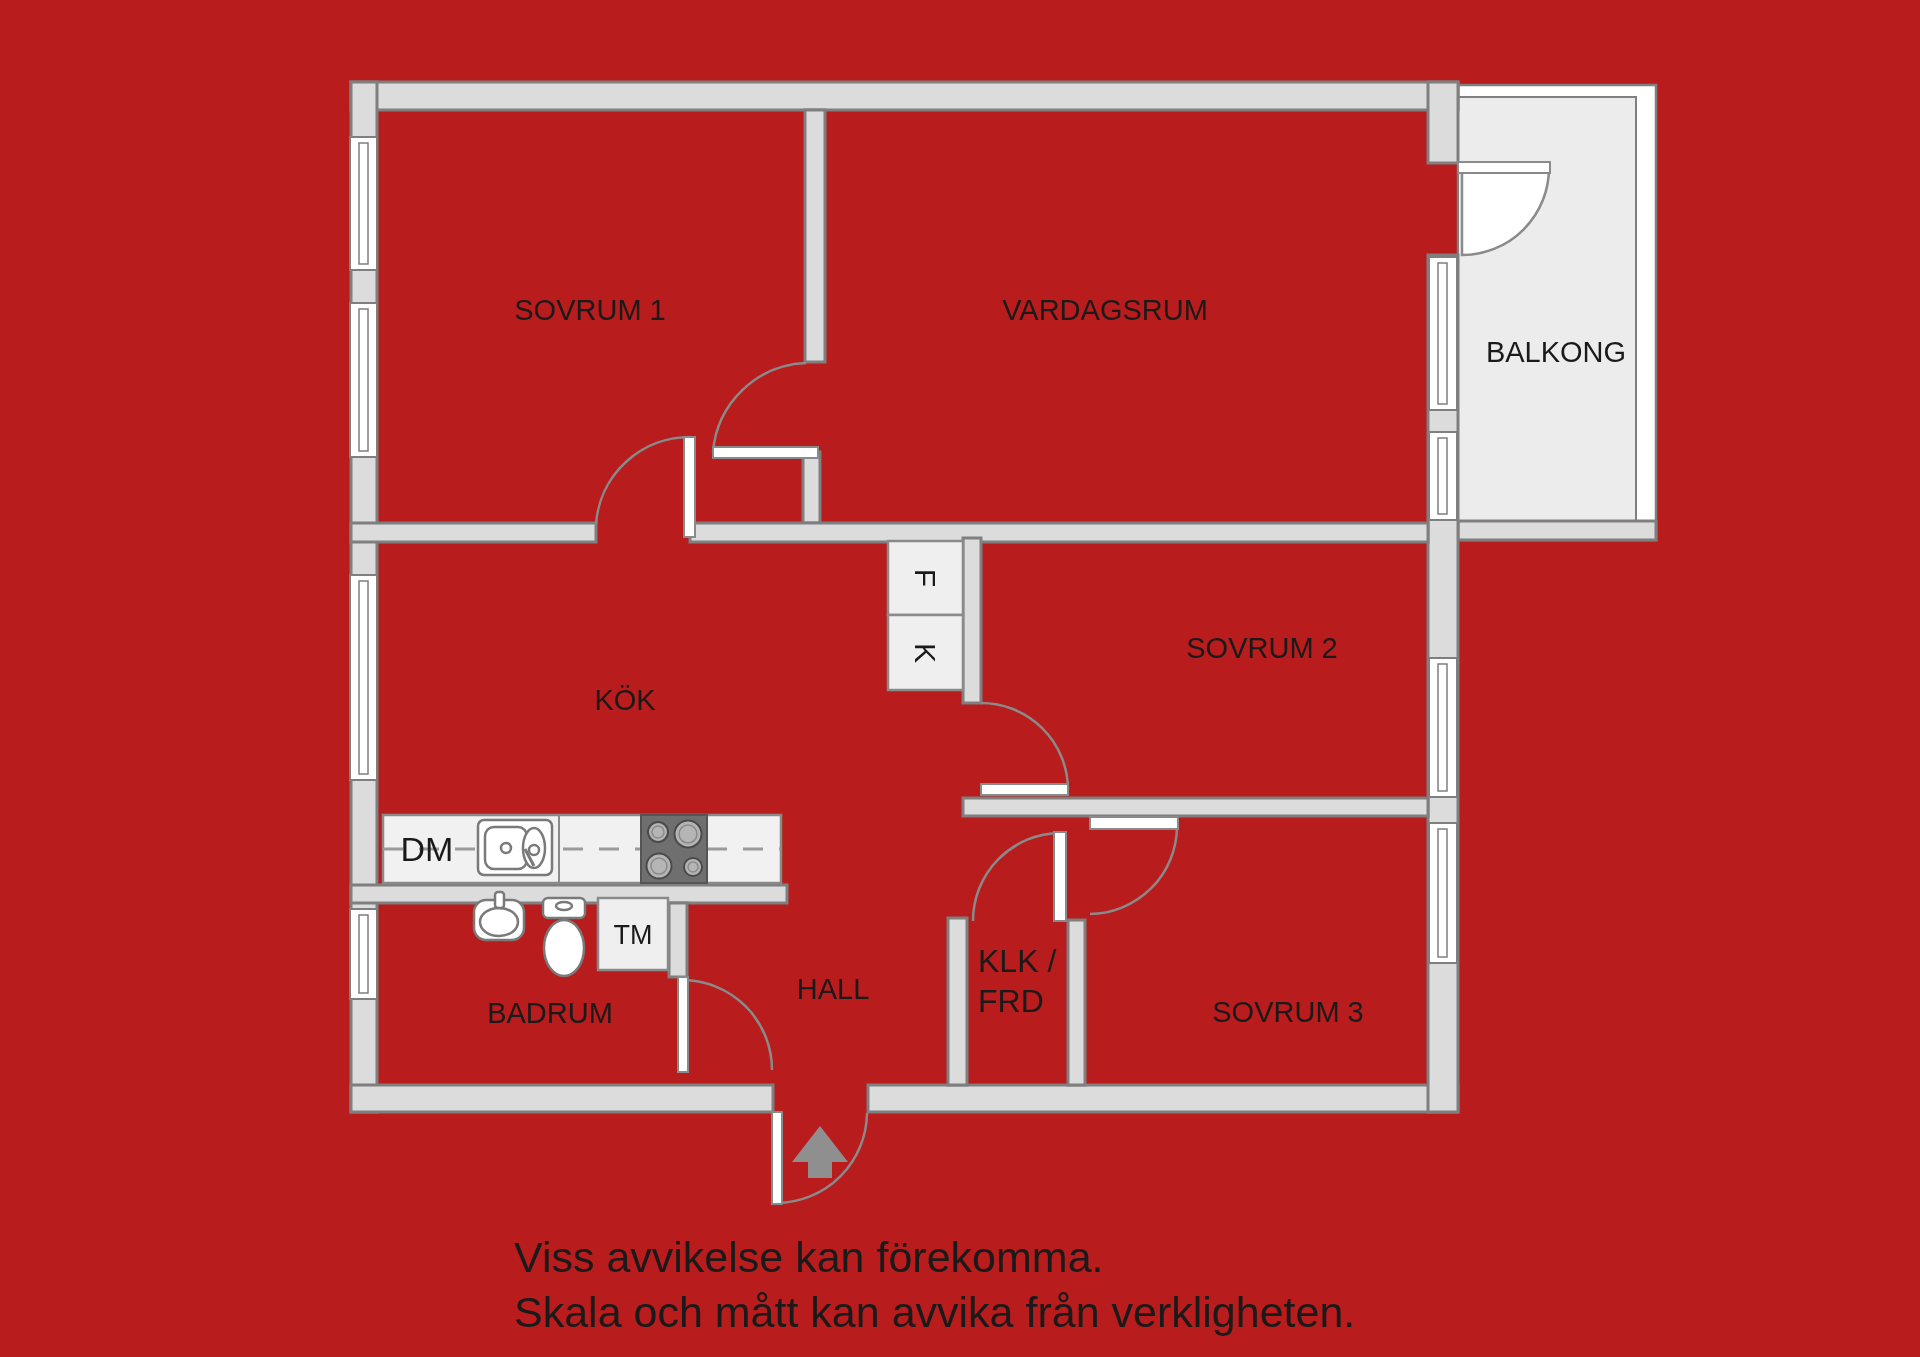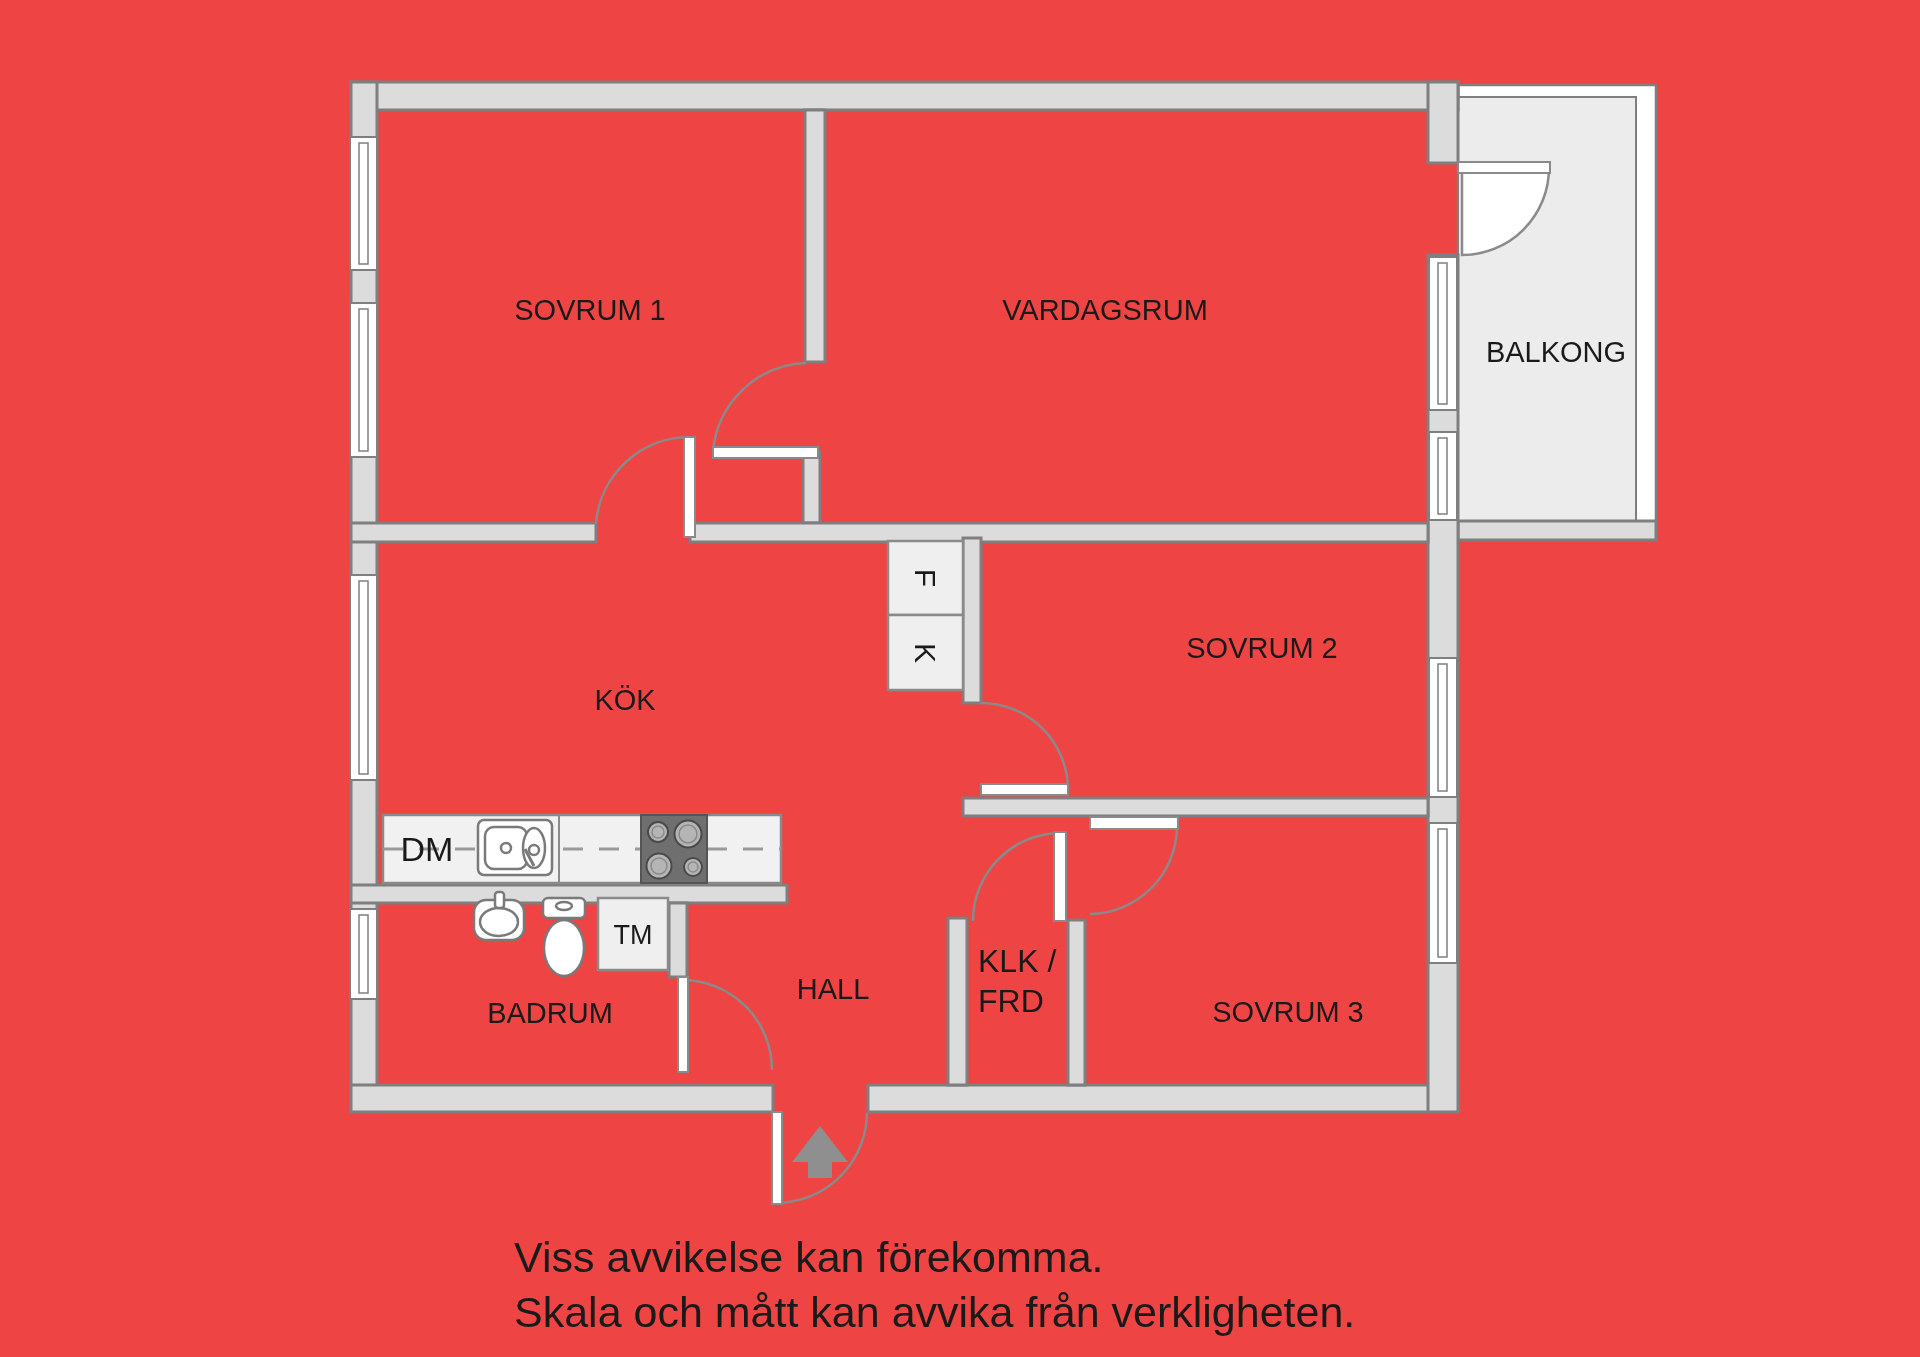--- a/index.html
+++ b/index.html
@@ -1,16 +1,16 @@
 <!DOCTYPE html>
 <html style="--wall-fill: #dcdcdc; --wall-stroke: #7f7f7f; --balcony-fill: #ececec; --fixture-fill: #efefef; --stove-fill: #6f6f6f; --arrow: #8f8f8f; --text: #1a1a1a;"><head>
 <meta charset="utf-8">
 <style>
   html,body{margin:0;padding:0;background:#ffffff;}
-  #page{position:relative;width:1920px;height:1357px;background:#ef4444;overflow:hidden;
+  #page{position:relative;width:1920px;height:1357px;background:#b91c1c;overflow:hidden;
         font-family:"Liberation Sans",sans-serif;}
   svg{position:absolute;left:0;top:0;}
   .wall   {fill:var(--wall-fill,#dcdcdc);stroke:var(--wall-stroke,#7f7f7f);stroke-width:3;}
   .balc-outer{fill:#ffffff;stroke:var(--wall-stroke,#7f7f7f);stroke-width:2.5;}
   .balc-inner{fill:var(--balcony-fill,#ececec);stroke:var(--wall-stroke,#7f7f7f);stroke-width:2;}
   .win    {fill:#ffffff;stroke:var(--wall-stroke,#7f7f7f);stroke-width:2;}
   .glaz   {fill:#ffffff;stroke:var(--wall-stroke,#7f7f7f);stroke-width:1.5;}
   .arc    {fill:none;stroke:#8a8a8a;stroke-width:2.5;}
   .pie    {fill:#ffffff;stroke:#8a8a8a;stroke-width:2.5;}
   .leaf   {fill:#ffffff;stroke:#8a8a8a;stroke-width:2;}

